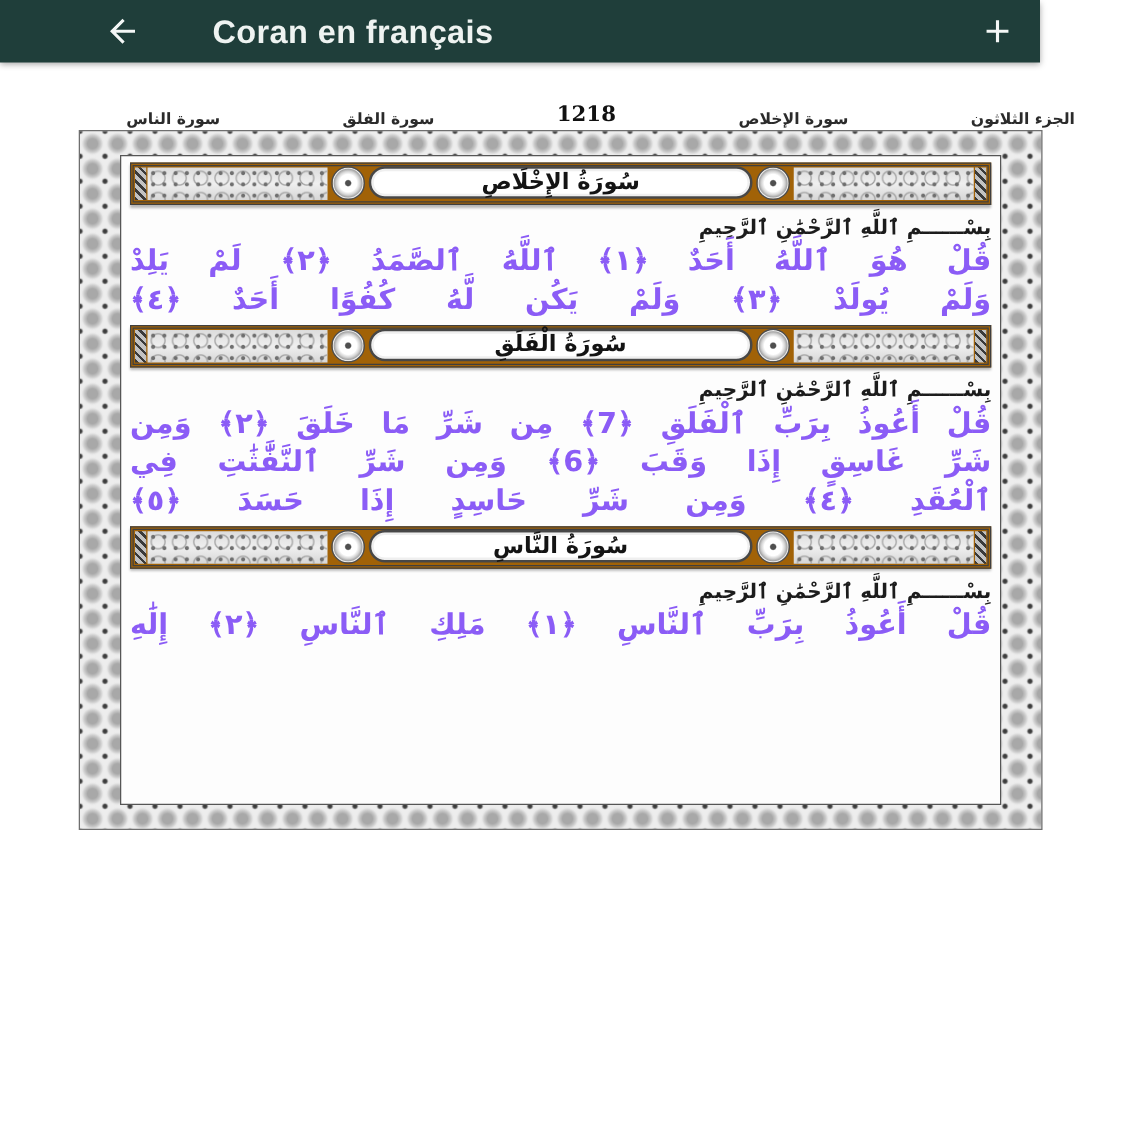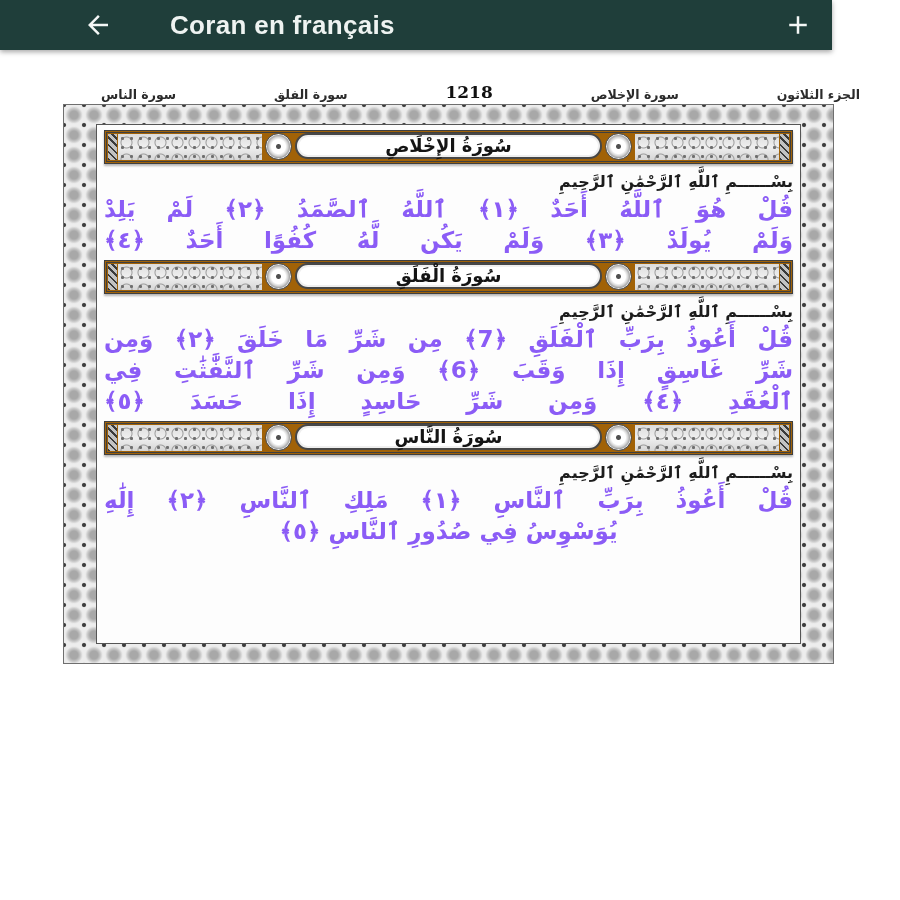--- a/index.html
+++ b/index.html
@@ -167,16 +167,15 @@
       <span class="medallion"></span>
       <span class="cartouche">
         <span class="s-title">سُورَةُ النَّاسِ</span>
       </span>
       <span class="medallion"></span>
       <span class="band-orn"></span>
       <span class="band-end"></span>
     </div>
     <div class="bismillah">بِسْــــــمِ ٱللَّهِ ٱلرَّحْمَٰنِ ٱلرَّحِيمِ</div>
     <div class="vline justify">قُلْ أَعُوذُ بِرَبِّ ٱلنَّاسِ ﴿١﴾ مَلِكِ ٱلنَّاسِ ﴿٢﴾ إِلَٰهِ</div>
-    <div class="vline center">يُوَسْوِسُ فِي صُدُورِ ٱلنَّاسِ ﴿٥﴾</div>
 
   </div>
 </div>
 
 </body></html>

